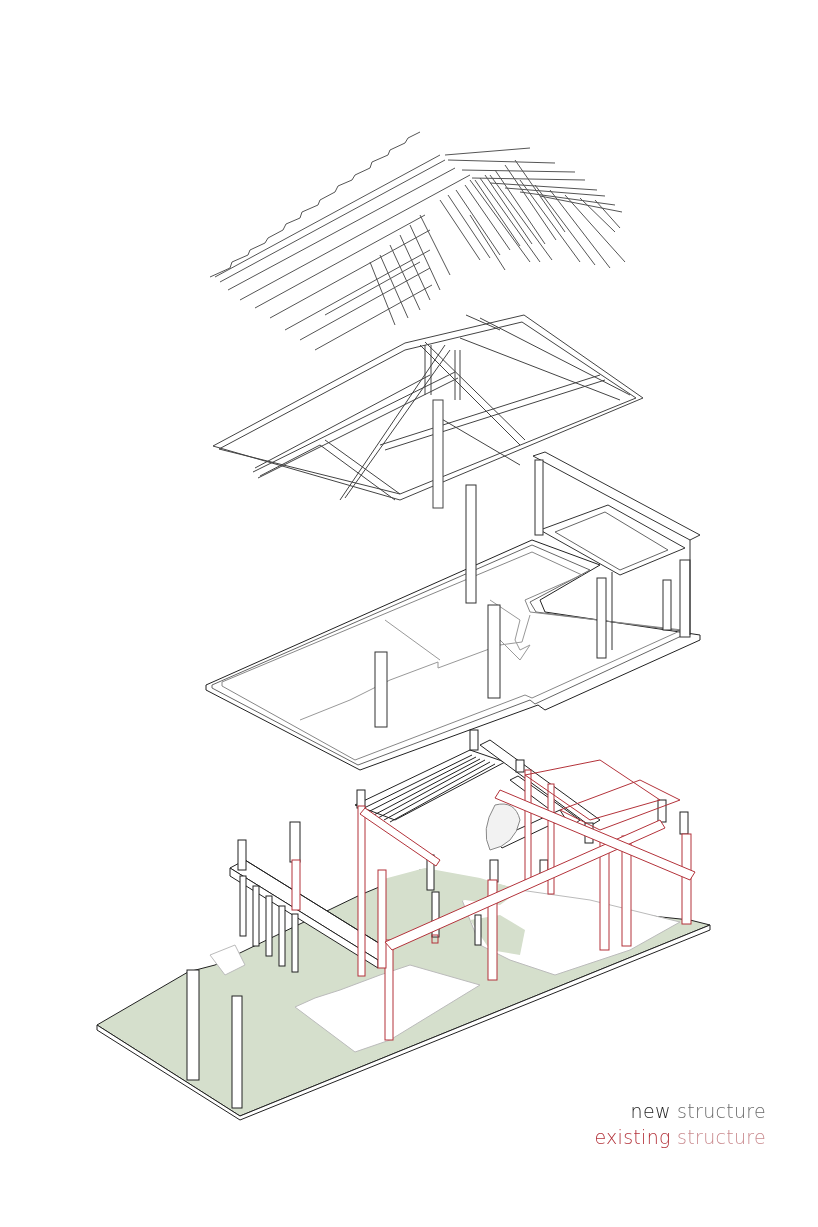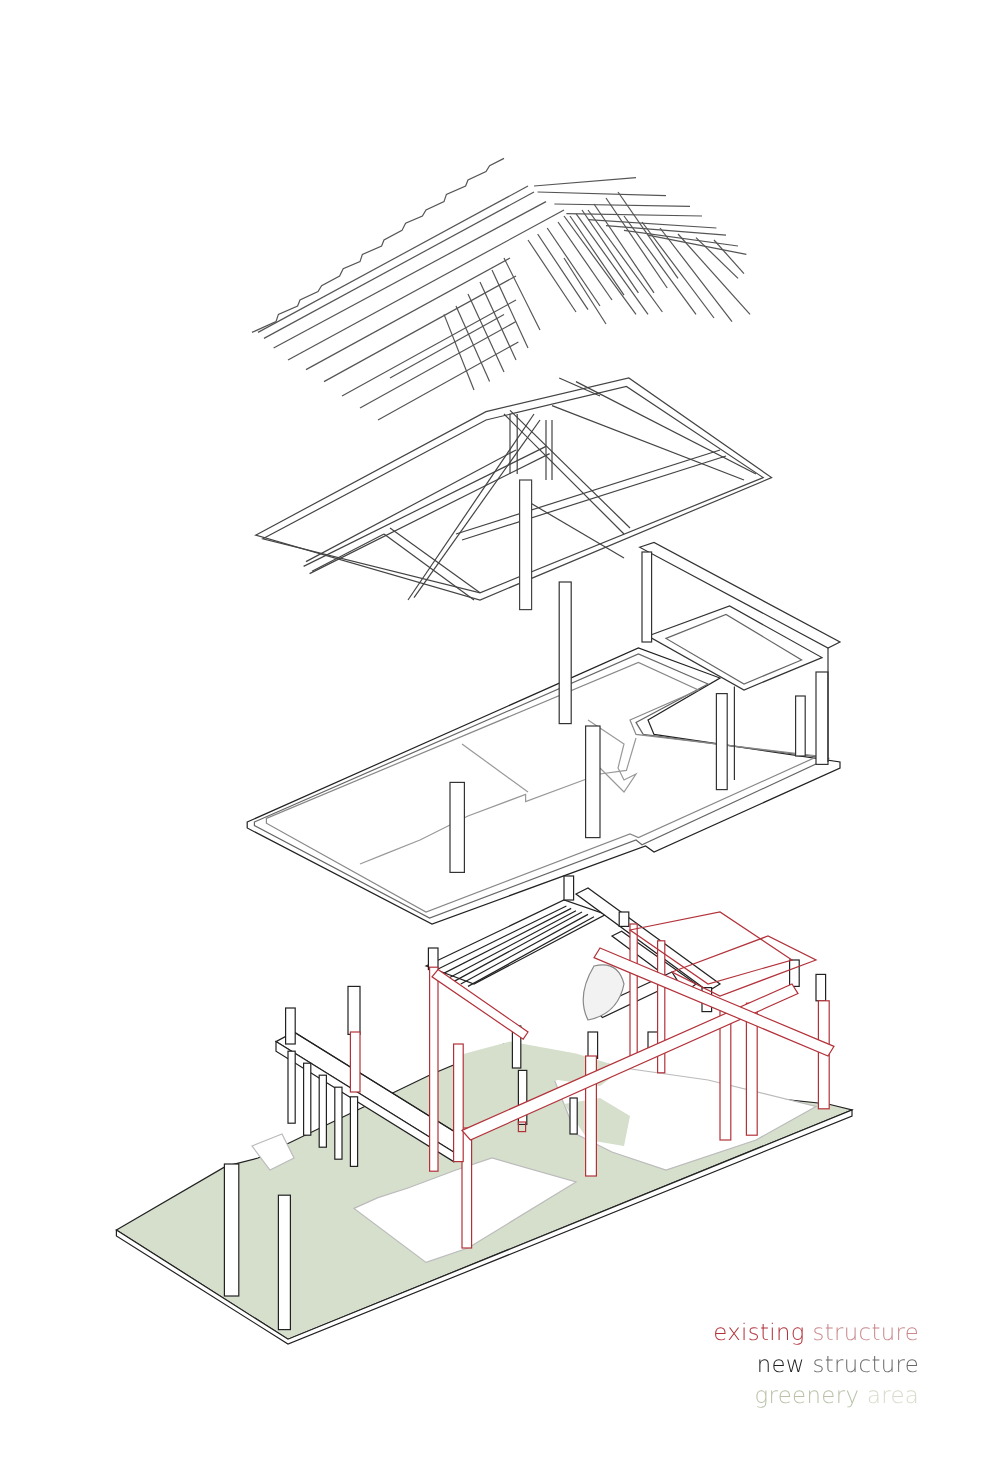--- a/index.html
+++ b/index.html
@@ -198,16 +198,15 @@
       <polygon points="385,942 660,820 665,828 392,950"></polygon>
       <polygon points="365,808 440,860 436,866 360,814"></polygon>
       <polygon points="500,790 695,872 690,880 495,798"></polygon>
       <polygon points="525,775 600,760 660,800 590,820" fill="none"></polygon>
       <polygon points="560,810 640,780 680,800 600,830" fill="none"></polygon>
     </g>
   </g>
 </svg>
 
 <div class="legend">
+  <span class="row"><span class="k-new">new</span><span class="v-new"> structure</span></span>
   <span class="row"><span class="k-exist">existing</span><span class="v-exist"> structure</span></span>
-  <span class="row"><span class="k-new">new</span><span class="v-new"> structure</span></span>
-  <span class="row"><span class="k-green">greenery</span><span class="v-green"> area</span></span>
 </div>
 
 </body></html>

